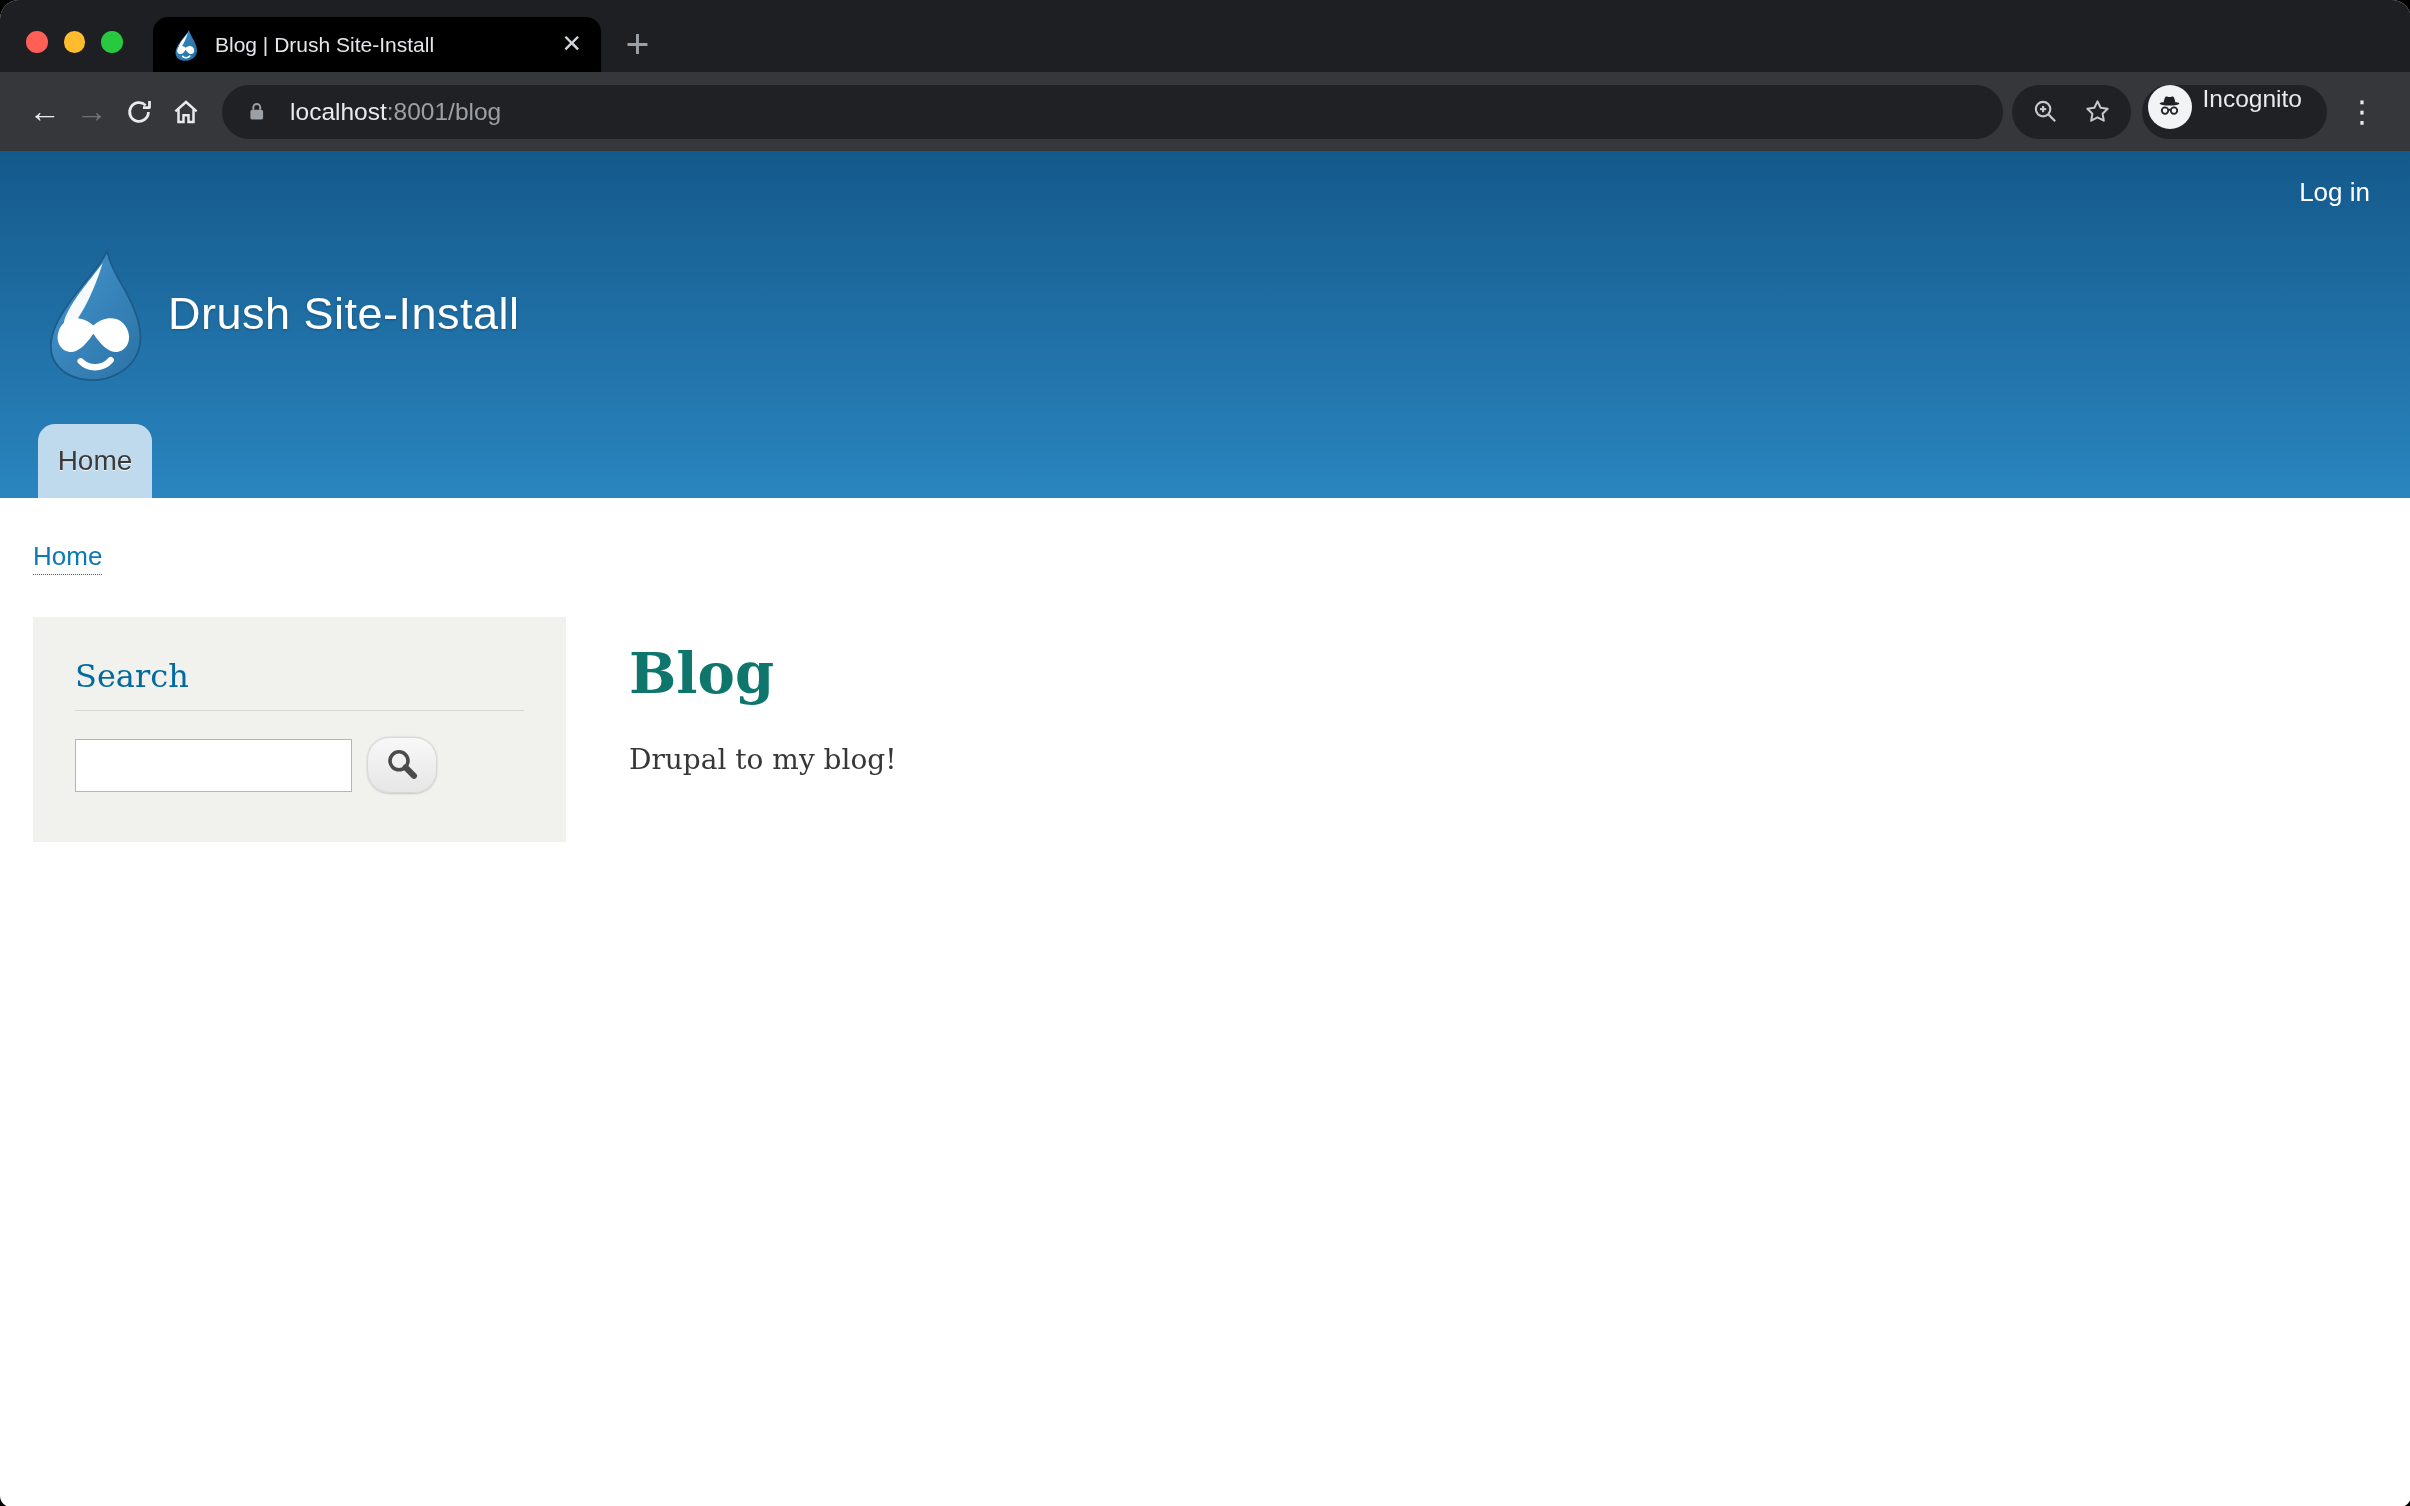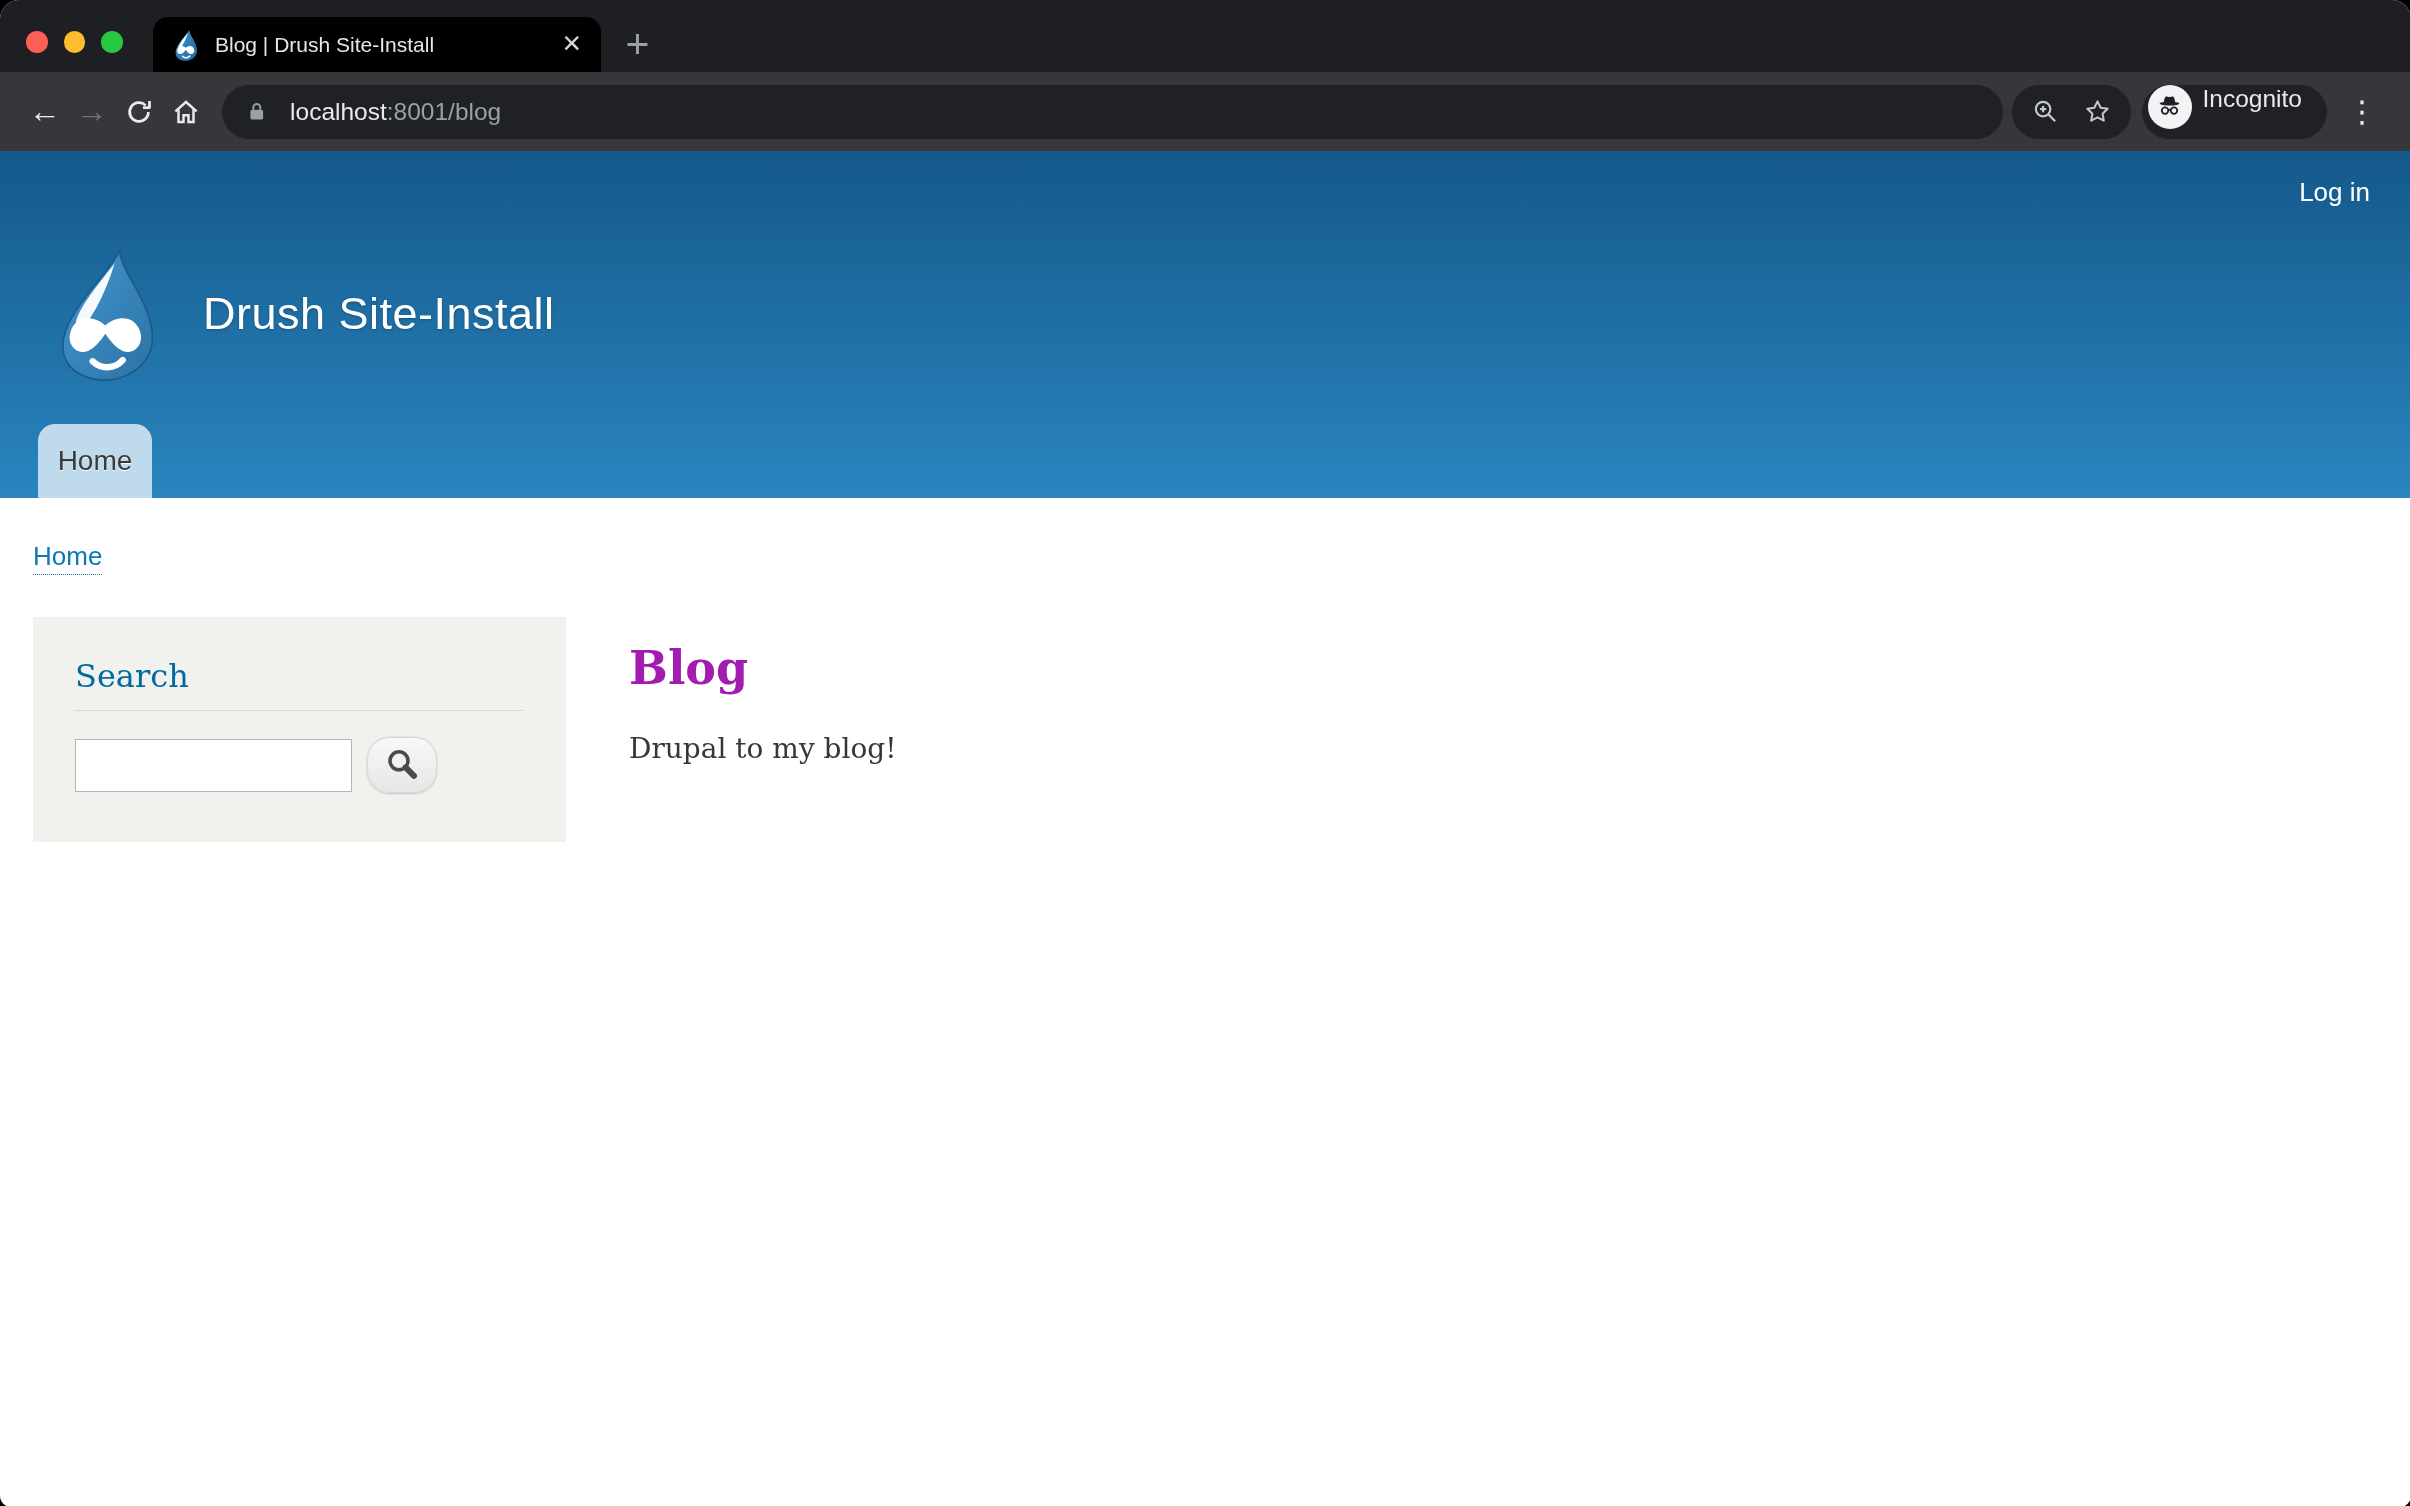--- a/index.html
+++ b/index.html
@@ -34,41 +34,41 @@
            gap:11px; padding:0 24.5px 0 5.6px; margin-left:11.3px; flex:0 0 auto; }
   .incog-circle { width:44px; height:44px; border-radius:50%; background:#f1f3f4; display:grid; place-items:center; }
   .incog-circle svg { width:29px; height:29px; }
   .incog-label { color:#e8eaed; font-size:24.5px; }
   .menu-dots { color:#e8eaed; font-size:30px; padding:0 13px; margin-left:7.5px; letter-spacing:0; }
 
   
   .page { height:1008px; position:relative; background:#fff; overflow:hidden; }
   .site-header { height:347px; background:linear-gradient(180deg,#14598b 0%,#2a85bf 100%); position:relative; }
   .login-link { position:absolute; top:26px; right:41px; font-size:26px; color:#ffffff; text-decoration:none; }
-  .branding { position:absolute; left:48px; top:96px; display:flex; align-items:center; gap:38px; }
+  .branding { position:absolute; left:36px; top:96px; display:flex; align-items:center; gap:15px; }
   .logo { width:117px; height:134px; display:block; }
   .site-name { color:#fff; font-size:45px; font-weight:400; text-shadow:0 0.9px 2.8px rgba(0,0,0,0.25);
                text-decoration:none; letter-spacing:0.5px; }
   .home-tab { position:absolute; left:38px; bottom:0; width:114px; height:74px; background:#bfdaec;
               border-radius:17px 17px 0 0; display:grid; place-items:center; font-size:28px; color:#3a3a3a;
               text-shadow:0 0.9px 0 rgba(255,255,255,0.9); }
   .breadcrumb { margin:43px 0 0 33px; }
   .breadcrumb a { font-size:26px; color:#0c79b5; text-decoration:none; border-bottom:1.9px dotted #0c79b5; padding-bottom:2.8px; }
   .content { display:flex; margin-top:45px; align-items:flex-start; }
   .sidebar-block { margin-left:33px; width:533px; background:#f1f2ed; padding:40px 42px 49px; }
   .block-title { font-family:"DejaVu Serif", serif; font-size:32px; font-weight:400; color:#0369a1; margin-bottom:15px; }
   .block-divider { border:0; border-top:0.9px solid #d6d7d1; margin:0 0 26px; }
   .search-row { display:flex; align-items:center; gap:15px; }
   .search-input { width:277px; height:53px; border:1.9px solid #b5b5b5; background:#fff; font-size:24.5px; padding:0 11.3px; }
   .search-btn { width:70px; height:56px; border-radius:22.6px; border:0.9px solid #d7d7d5;
                 background:linear-gradient(#f8f8f8,#e6e6e6); box-shadow:0 0.9px 1.9px rgba(0,0,0,0.18);
                 display:grid; place-items:center; }
   .search-btn svg { width:36px; height:36px; }
   .main-col { margin-left:63px; padding-top:26px; }
-  .page-title { font-family:"DejaVu Serif", serif; font-size:46px; font-weight:700; color:#a21caf; line-height:1.1; }
+  .page-title { font-family:"DejaVu Serif", serif; font-size:56px; font-weight:700; color:#0f766e; line-height:1.1; }
   .article-body { font-family:"DejaVu Serif", serif; font-size:28px; color:#373737; margin-top:38px; }
   .page-footer { position:absolute; left:0; right:0; bottom:0; height:347px; background:#272727; }
   .footer-divider { position:absolute; top:136px; left:32px; right:32px; border-top:0.9px solid #4e4e4e; }
   .contact-link { position:absolute; top:186px; left:33px; font-size:26px; color:#c6c6c6; text-decoration:none;
                   border-bottom:1.9px dotted #7e7e7e; padding-bottom:3.8px; }
   .powered { position:absolute; top:267px; left:33px; font-size:25.4px; color:#9e9e9e; }
   .powered a { color:#c6c6c6; text-decoration:none; border-bottom:1.9px dotted #7e7e7e; padding-bottom:2.8px; margin-left:7.5px; }
 </style>
 </head>
 <body>

